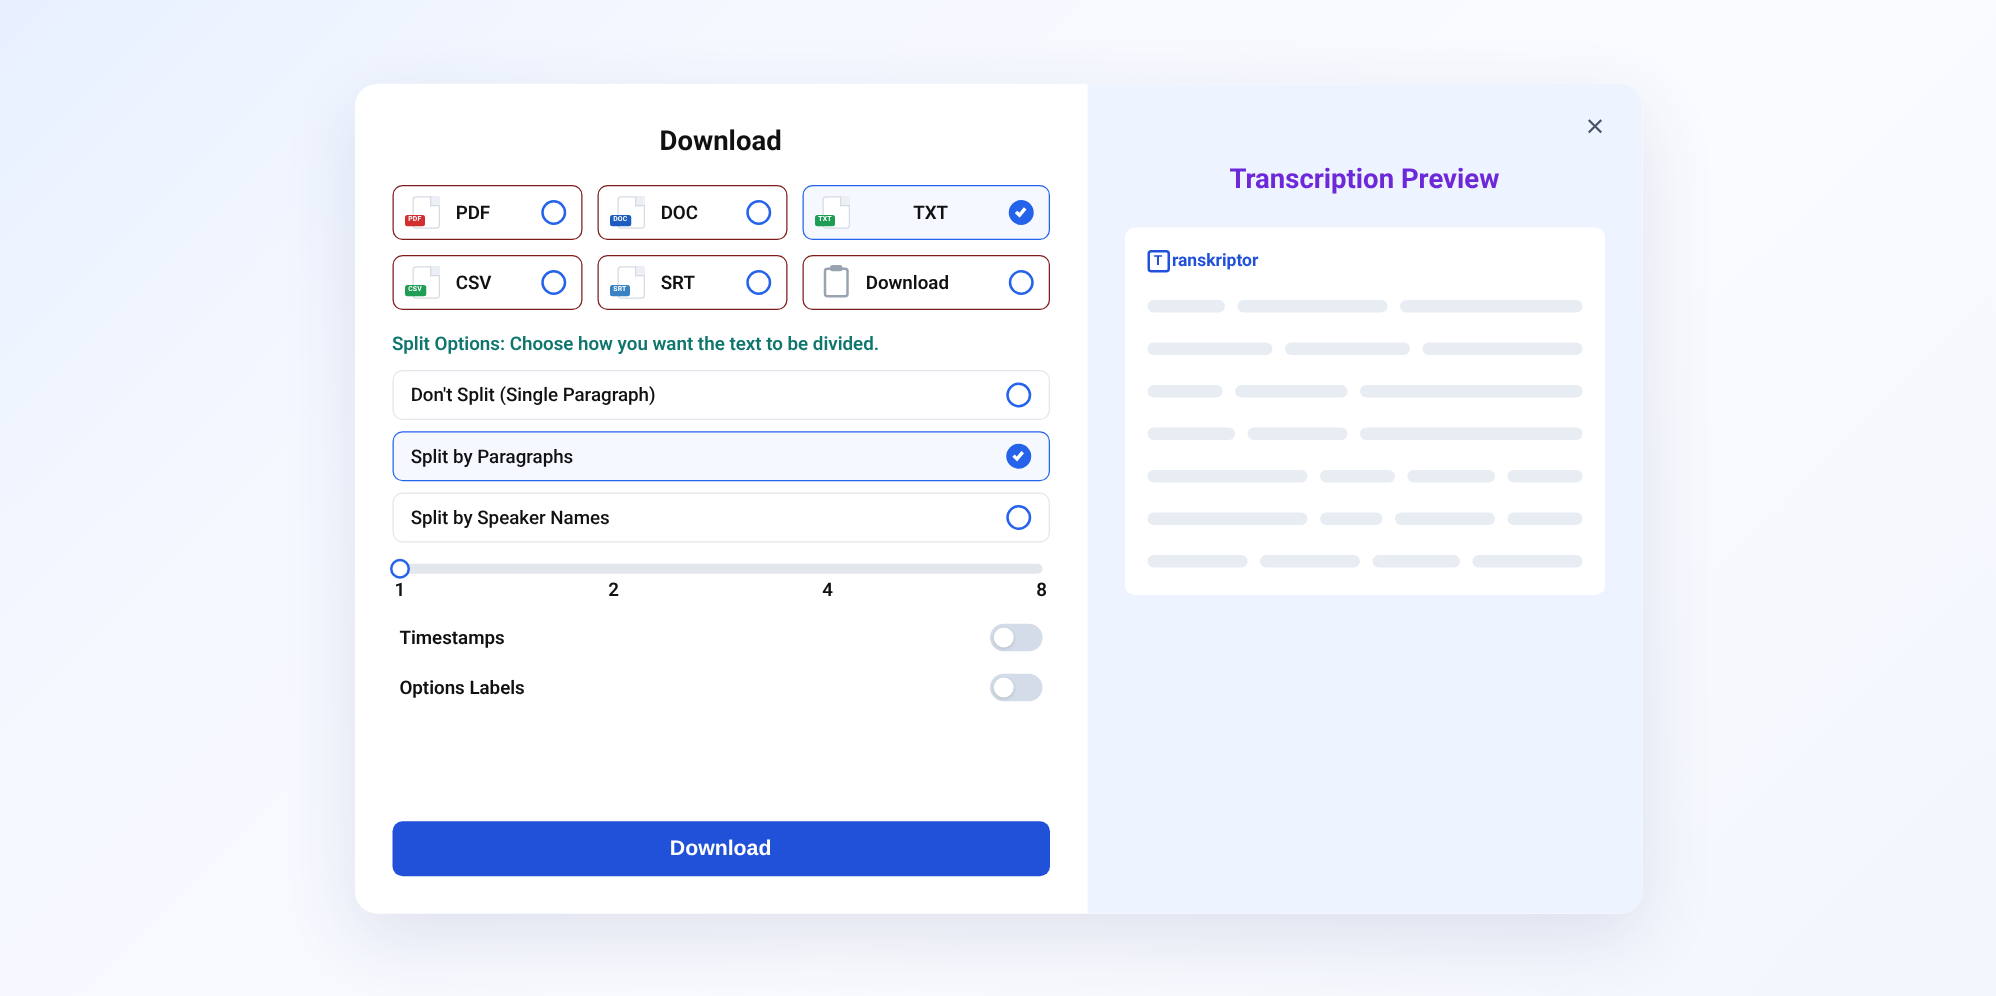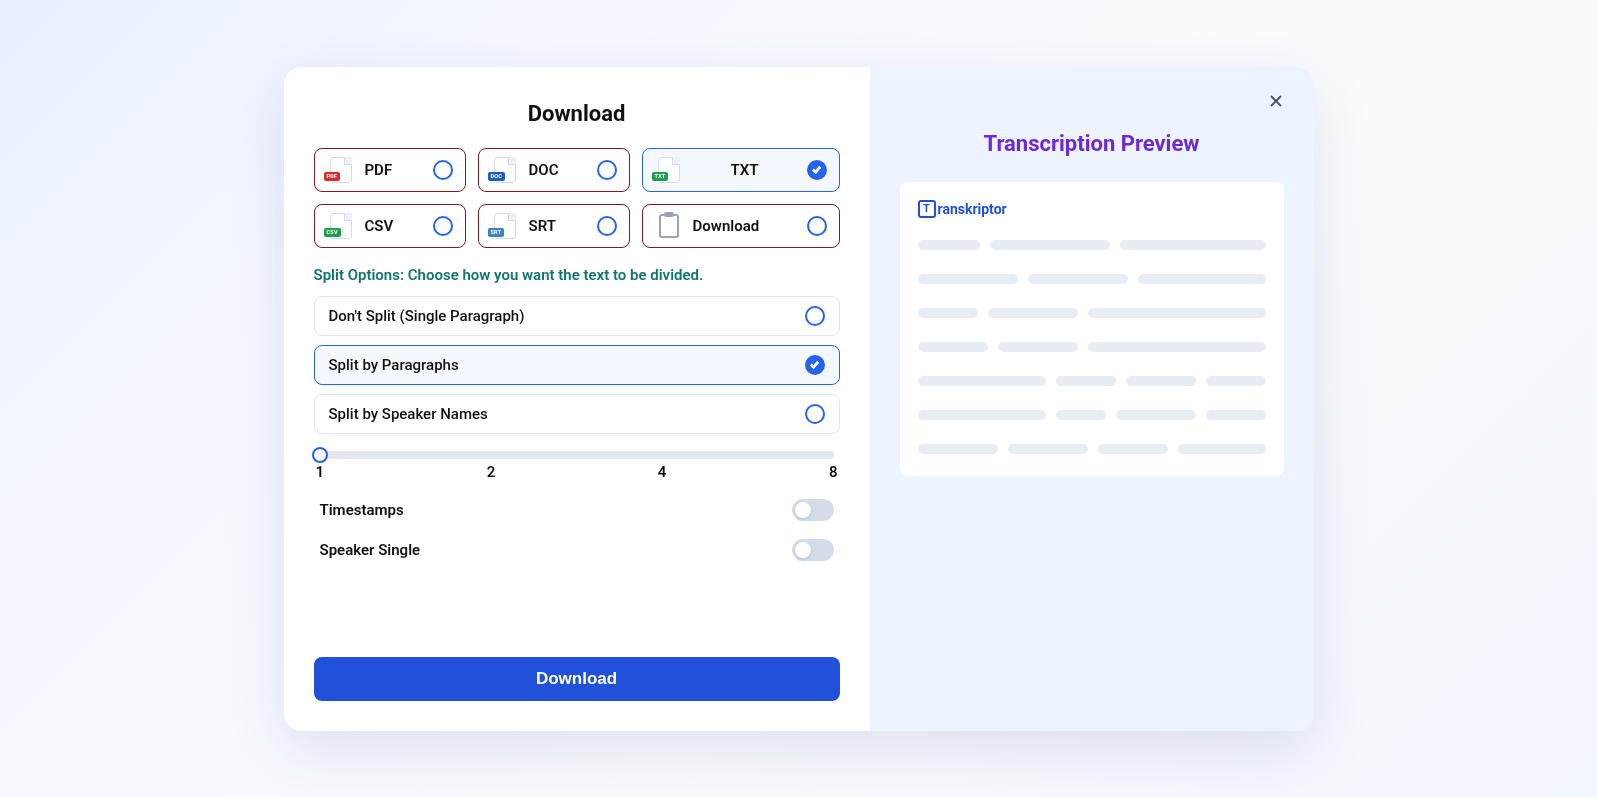--- a/index.html
+++ b/index.html
@@ -416,21 +416,21 @@
         <span>8</span>
       </div>
     </div>
 
     <div class="toggles-block">
       <div class="row">
         <div class="row-label">Timestamps</div>
         <div class="toggle"></div>
       </div>
       <div class="row">
-        <div class="row-label">Speaker Single</div>
+        <div class="row-label">Options Labels</div>
         <div class="toggle"></div>
       </div>
     </div>
 
     <button class="download-btn">Download</button>
   </div>
 
   <div class="right-panel">
     <div class="close-btn">
       <svg viewBox="0 0 16 16" stroke="#4a5365" stroke-width="1.8" fill="none">

